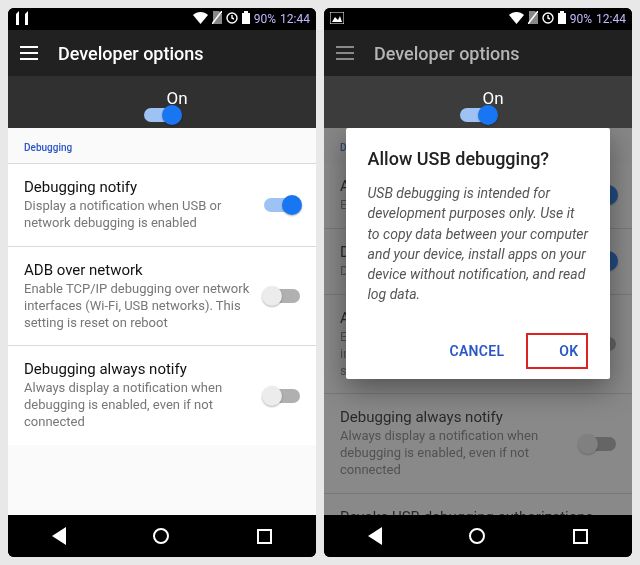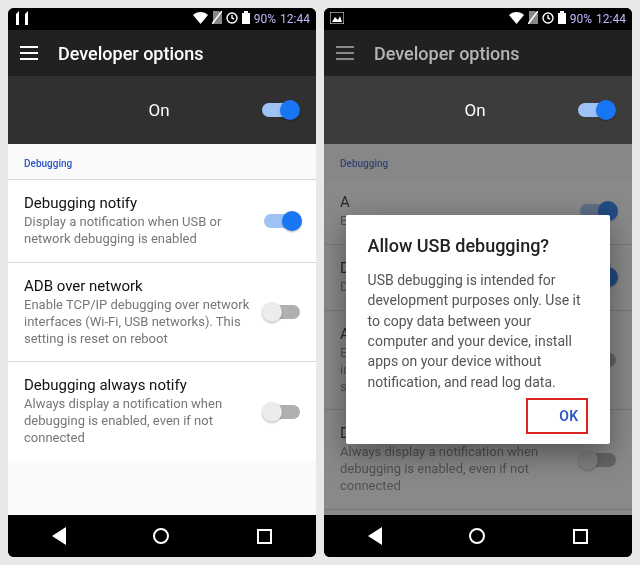--- a/index.html
+++ b/index.html
@@ -7,44 +7,44 @@
   .wrap { display: flex; gap: 8px; }
   .phone { width: 308px; height: 549px; background: #000; border-radius: 6px; display: flex; flex-direction: column; overflow: hidden; position: relative; }
   .status-bar { height: 22px; background: #000; color: #c4b5fd; display: flex; align-items: center; font-size: 12px; padding: 0 6px; }
   .status-left { flex: 0 0 auto; }
   .status-right { margin-left: auto; display: flex; align-items: center; gap: 4px; }
   .status-right svg, .status-left svg { fill: #fff; }
   .app-bar { height: 46px; background: #212121; color: #fff; display: flex; align-items: center; padding: 12px 12px; gap: 20px; }
   .hamburger { width: 18px; height: 14px; display:flex; flex-direction:column; justify-content:space-between; }
   .hamburger span { display:block; height:2px; background:#fff; }
   .app-title { font-size: 18px; font-weight: 500; }
-  .master-row { height: 68px; background: #303030; color: #fff; display: flex; align-items: center; padding: 12px 18px; }
+  .master-row { height: 52px; background: #303030; color: #fff; display: flex; align-items: center; padding: 12px 18px; flex-direction: column; }
   .master-label { font-size: 17px; flex: 1; text-align:center; padding-left:30px;}
   .content { flex: 1; background: #fafafa; overflow-y: hidden; position: relative; }
   .section-header { font-size: 10px; color: #2a56c6; font-weight: 500; padding: 14px 16px 10px; }
   .divider { height: 1px; background: #d9d9d9; }
   .setting { display: flex; align-items: center; padding: 14px 16px; gap: 10px; background:#fff; }
   .setting .texts { flex: 1; }
   .setting .title { font-size: 15px; color: #111; }
   .setting .sub { font-size: 13px; color: #777; line-height: 1.3; margin-top: 2px; }
   .highlight { border: 2px solid #d22; margin: 2px 4px; }
   .switch { position: relative; width: 36px; height: 14px; border-radius: 8px; background: #b0b0b0; flex: 0 0 auto; }
   .switch.on { background: #9fc2f5; }
   .switch::after { content:""; position:absolute; top:-3px; width:20px; height:20px; border-radius:50%; background:#ececec; box-shadow:0 1px 2px rgba(0,0,0,0.3); }
   .switch.on::after { background:#1976f2; right:-2px; }
   .switch.off::after { left:-2px; }
   .nav-bar { height: 42px; background: #000; display: flex; align-items: center; justify-content: space-around; }
   .triangle { width:0; height:0; border-top:9px solid transparent; border-bottom:9px solid transparent; border-right:14px solid #fff; }
   .circle { width:16px; height:16px; border:2px solid #fff; border-radius:50%; }
   .square { width:15px; height:15px; border:2px solid #fff; }
   
-  .scrim { position:absolute; inset:0; background:rgba(40,40,40,0.55); display:flex; align-items:center; justify-content:center; }
+  .scrim { position:absolute; inset:0; background:rgba(40,40,40,0.55); display:flex; align-items:flex-start; justify-content:center; }
   .dialog { background:#fff; width: 86%; border-radius:2px; padding: 20px 22px 10px; box-shadow:0 10px 30px rgba(0,0,0,0.4); }
   .dialog-title { font-size: 18px; font-weight:500; color:#222; margin-bottom: 14px; }
-  .dialog-body { font-size: 14px; color:#555; line-height:1.45; margin-bottom: 0; }
+  .dialog-body { font-size: 14px; color:#555; line-height:1.45; margin-bottom: 22px; font-style: italic; }
   .dialog-actions { display:flex; justify-content:flex-end; gap: 14px; padding-top:6px; }
   .dialog-btn { font-size: 14px; font-weight:600; color:#2a56c6; padding: 8px 8px; background:none; border:none; letter-spacing:0.3px; }
   .ok-btn-hl { border: 2px solid #d22; padding-left: 31px; }
   .dim .section-header, .dim .setting .title, .dim .setting .sub { opacity: 0.9; }
   .dim .hamburger span { background:#8a8a8a; }
   .dim .app-title { color:#b5b5b5; }
   .status-ic { display:inline-block; }
 </style>
 </head>
 <body>
@@ -209,20 +209,21 @@
         <div class="texts">
           <div class="title">Revoke USB debugging authorizations</div>
         </div>
       </div>
 
       <div class="scrim">
         <div class="dialog">
           <div class="dialog-title">Allow USB debugging?</div>
           <div class="dialog-body">USB debugging is intended for development purposes only. Use it to copy data between your computer and your device, install apps on your device without notification, and read log data.</div>
           <div class="dialog-actions">
+            <button class="dialog-btn">CANCEL</button>
             <button class="dialog-btn ok-btn-hl">OK</button>
           </div>
         </div>
       </div>
     </div>
     <div class="nav-bar">
       <div class="triangle"></div>
       <div class="circle"></div>
       <div class="square"></div>
     </div>

